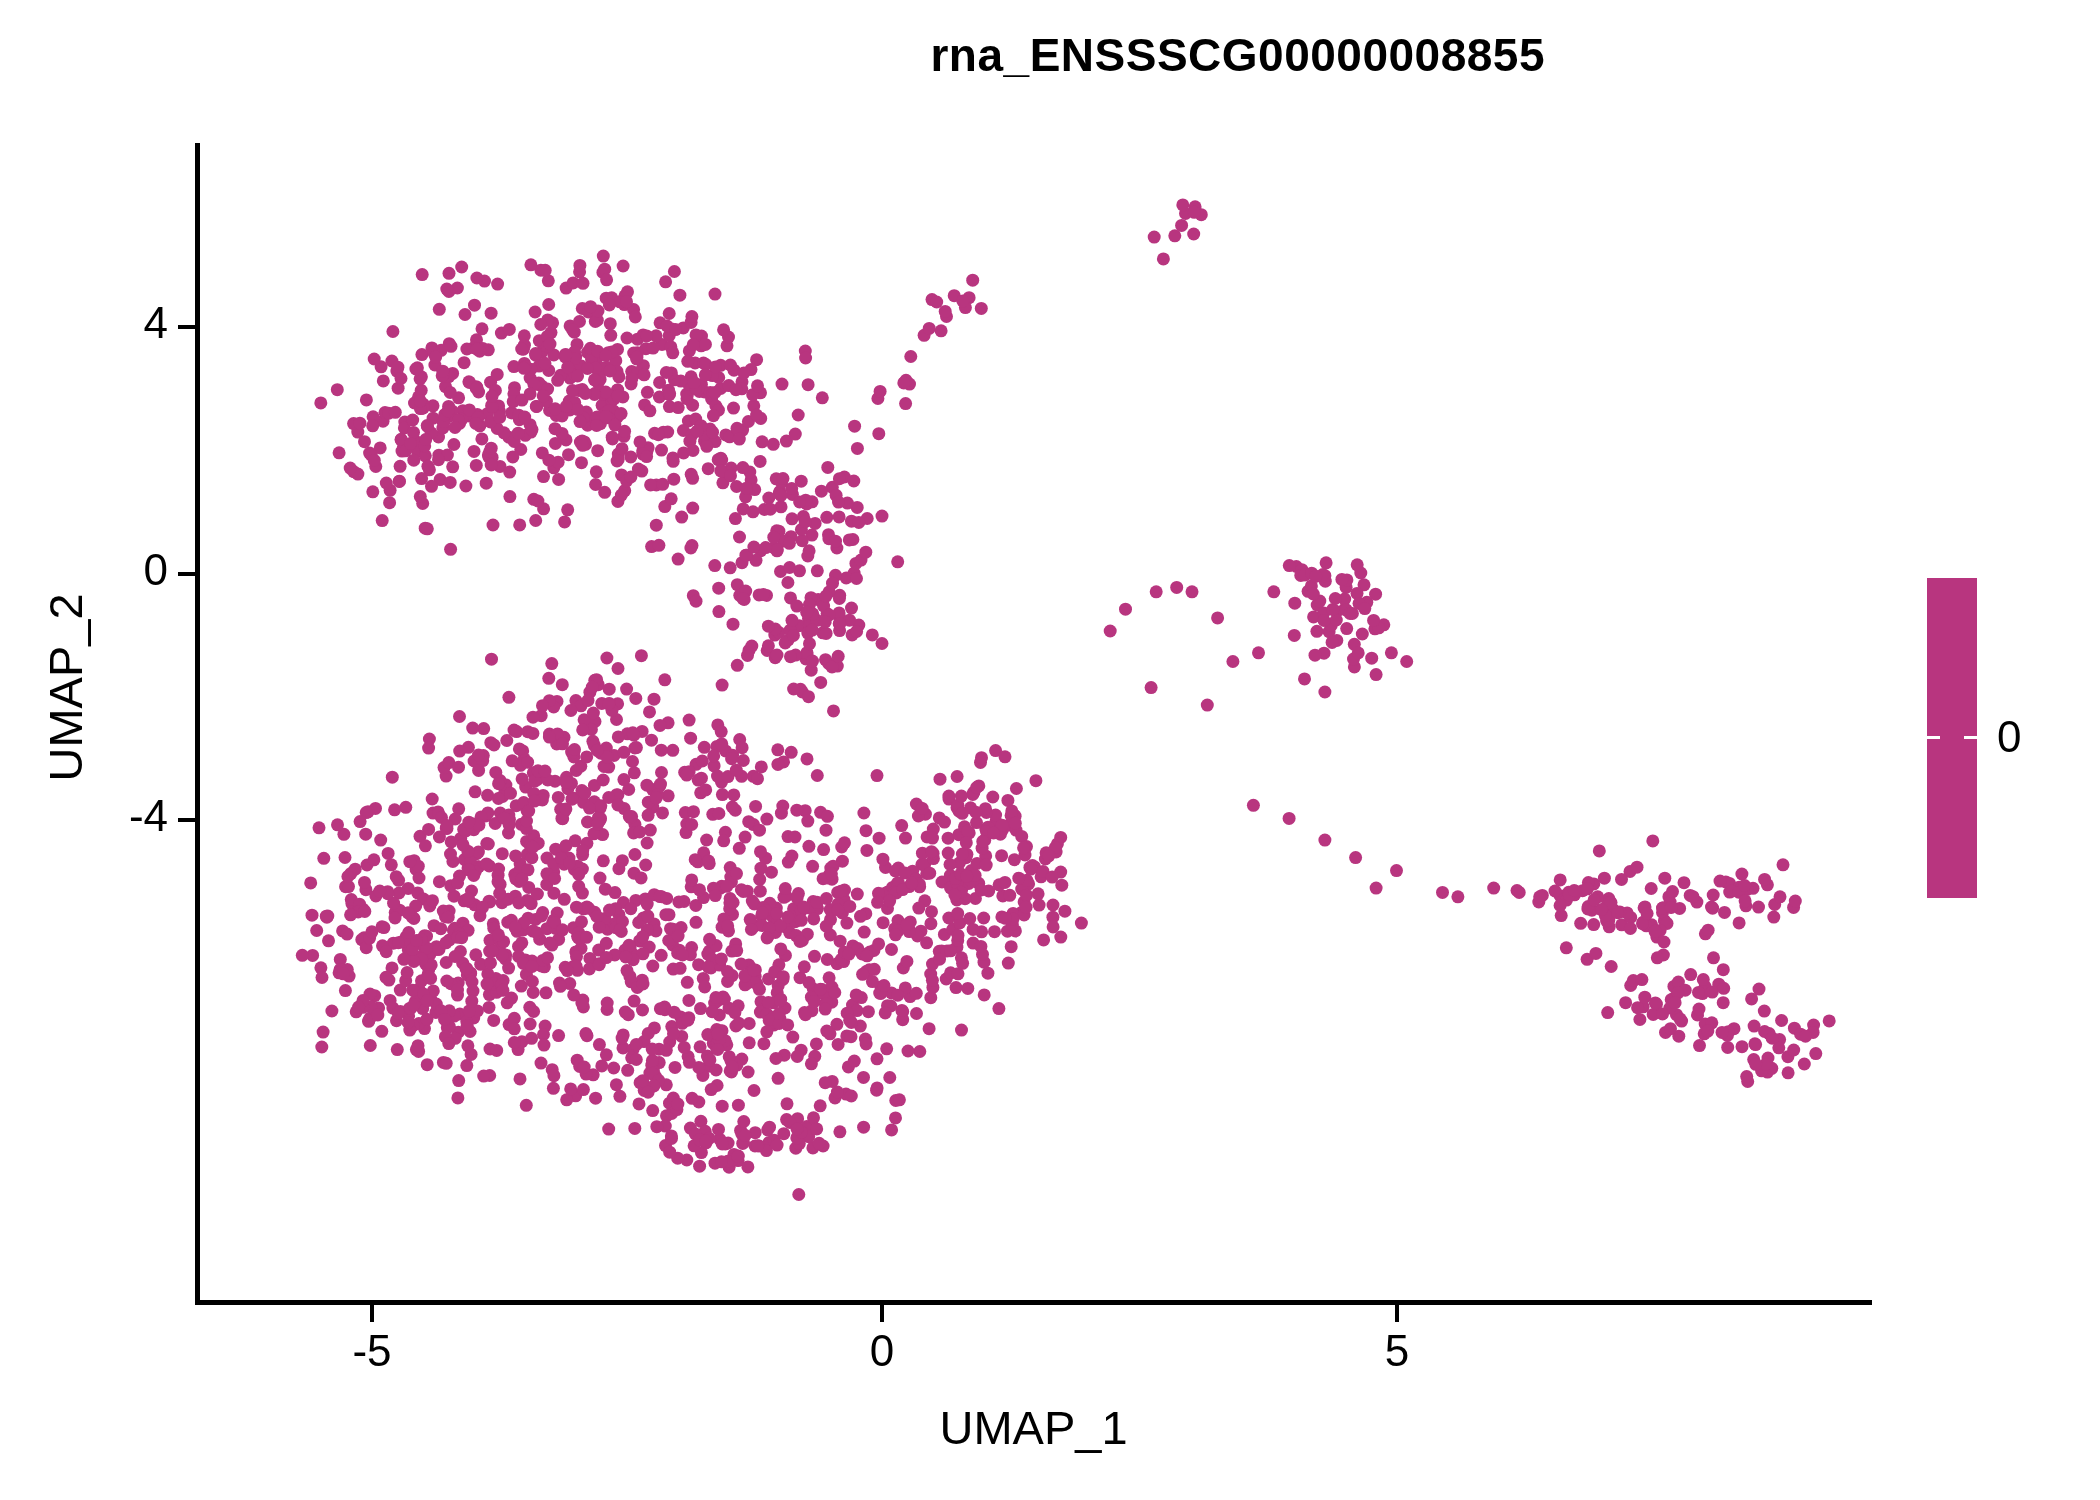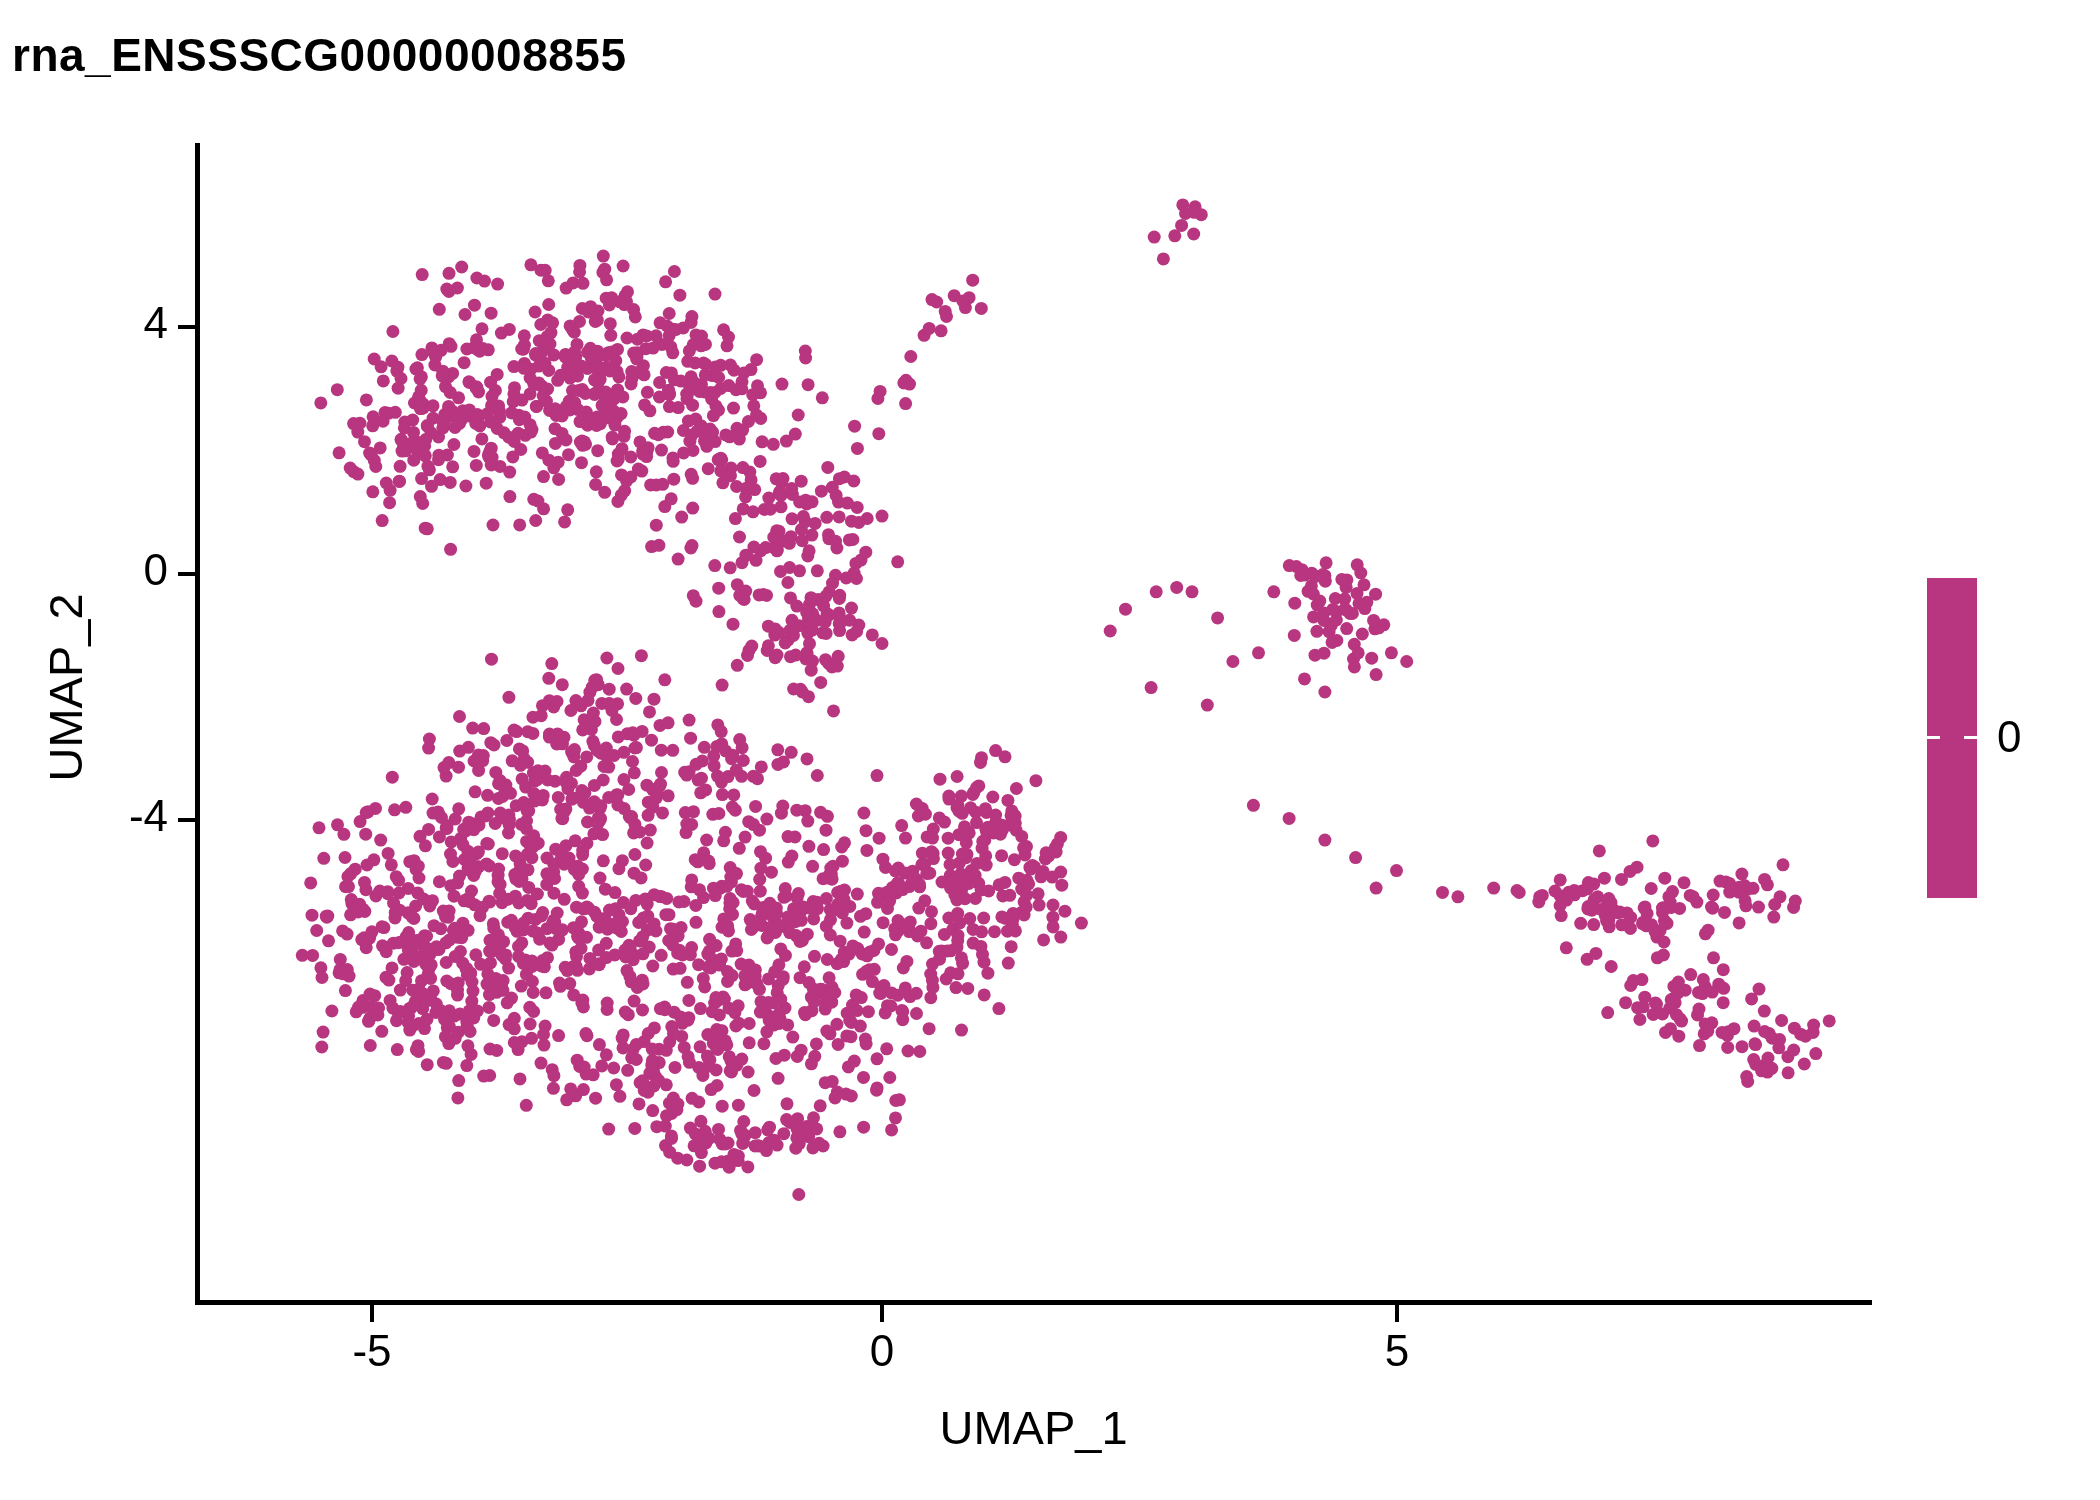--- a/index.html
+++ b/index.html
@@ -16,24 +16,24 @@
     position: relative;
     width: 2100px;
     height: 1500px;
     background: #ffffff;
     overflow: hidden;
   }
 
   
   #plot-title {
     position: absolute;
-    left: 12px;
+    left: 0;
     top: 28px;
     width: 1545px;
-    text-align: left;
+    text-align: right;
     font-size: 46px;
     font-weight: bold;
     letter-spacing: 0.5px;
     color: #000000;
     white-space: nowrap;
   }
   #axis-line-y {
     position: absolute;
     left: 195px;
     top: 143px;

